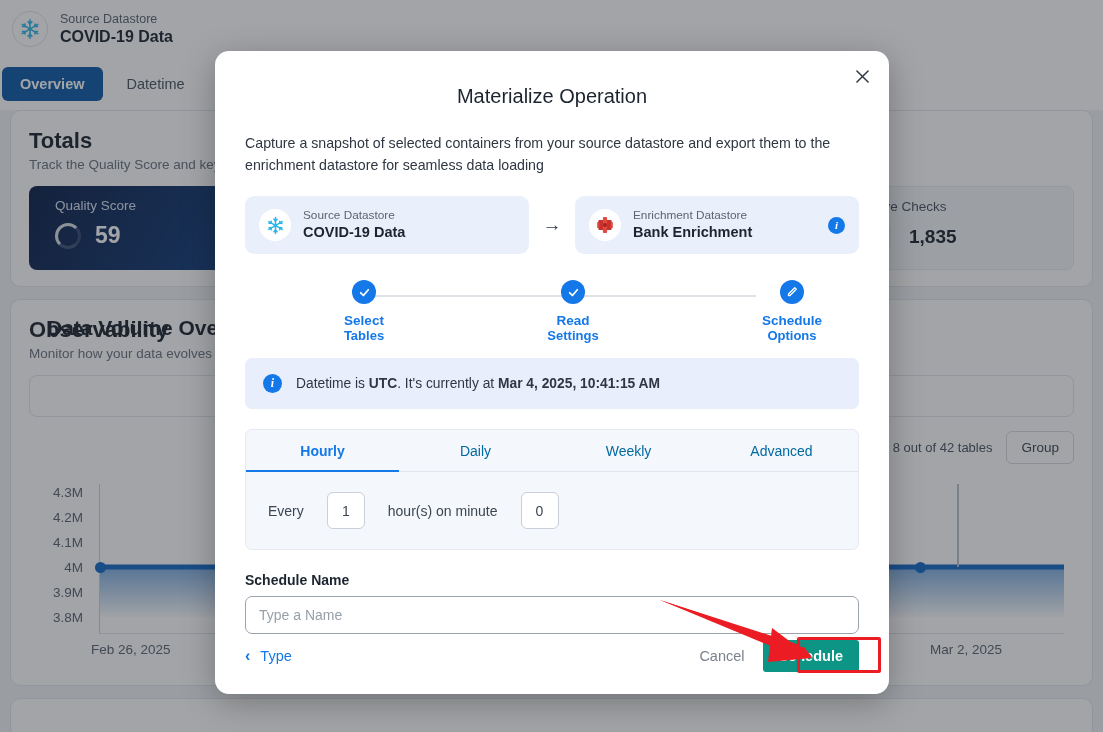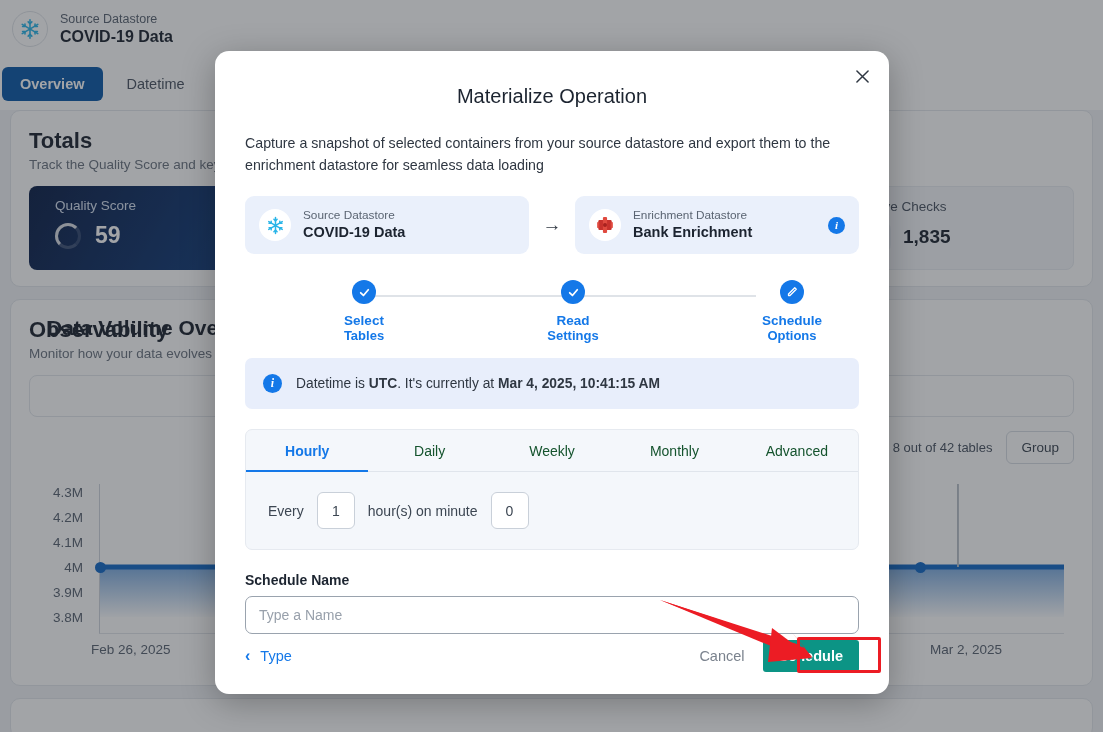--- a/index.html
+++ b/index.html
@@ -67,21 +67,21 @@
 
   .stat-plain {
     flex: 1; height: 84px; border-radius: 8px; background: #f5f7fa;
     border: 1px solid #e8ecf1;
   }
   .stat-checks {
     width: 230px; height: 84px; border-radius: 8px; background: #f5f7fa;
     border: 1px solid #e8ecf1; padding: 12px 16px;
   }
   .stat-checks .lbl { font-size: 13.5px; color: #4a5462; }
-  .stat-checks .valrow { display: flex; align-items: center; gap: 12px; margin-top: 8px; }
+  .stat-checks .valrow { display: flex; align-items: center; gap: 18px; margin-top: 8px; }
   .chk-box {
     width: 30px; height: 30px; border-radius: 7px; background: #e9edf3;
     display: flex; align-items: center; justify-content: center;
   }
   .stat-checks .val { font-size: 19px; font-weight: 700; color: #1c2430; }
 
   .filter-bar { height: 42px; border: 1px solid #e3e7ec; border-radius: 8px; margin-top: 14px; background:#fff; }
   .track-row { display: flex; align-items: center; justify-content: flex-end; gap: 14px; margin-top: 14px; }
   .track-txt { font-size: 13px; color: #4a5462; }
   .group-btn { border: 1px solid #d7dce3; border-radius: 6px; padding: 8px 14px; font-size: 13.5px; color: #3c4椅; color:#3c4插; color: #3c4652; background:#fff; }
@@ -170,28 +170,28 @@
     font-family: "Liberation Serif", serif;
   }
   .note-txt { font-size: 13.8px; color: #2f3742; }
   .note-txt b { font-weight: 700; }
 
   .sched-panel {
     margin-top: 20px; background: #f4f7fb; border: 1px solid #e6eaf0; border-radius: 7px;
   }
   .sched-tabs { display: flex; border-bottom: 1px solid #e0e5ec; }
   .sched-tab {
-    flex: 1; text-align: center; font-size: 14px; color: #14532d;
+    flex: 1; text-align: center; font-size: 14px; color: #0369a1;
     padding: 13px 0 12px; position: relative; cursor: pointer;
   }
   .sched-tab.active { color: #1478e8; font-weight: 700; }
   .sched-tab.active::after {
     content: ""; position: absolute; left: 0; right: 0; bottom: -1px; height: 2.5px; background: #1478e8;
   }
-  .sched-body { display: flex; align-items: center; gap: 13px; padding: 20px 22px; }
+  .sched-body { display: flex; align-items: center; gap: 23px; padding: 20px 22px; }
   .sched-body .t { font-size: 14px; color: #3c4652; }
   .num-input {
     width: 38px; height: 37px; border: 1px solid #c9d0d9; border-radius: 6px;
     background: #fff; text-align: center; font-size: 14px; color: #3c4652;
     font-family: "Liberation Sans", sans-serif;
   }
 
   .field-label { font-size: 14px; color: #1c2430; font-weight: 700; margin-top: 22px; }
   .text-input {
     width: 100%; height: 38px; margin-top: 8px;
@@ -410,21 +410,20 @@
       <div class="note-txt">
         <span>Datetime is </span><b>UTC</b><span>. It's currently at </span><b>Mar 4, 2025, 10:41:15 AM</b>
       </div>
     </div>
 
     <div class="sched-panel">
       <div class="sched-tabs">
         <div class="sched-tab active">Hourly</div>
         <div class="sched-tab">Daily</div>
         <div class="sched-tab">Weekly</div>
-        <div class="sched-tab">Monthly</div>
         <div class="sched-tab">Advanced</div>
       </div>
       <div class="sched-body">
         <span class="t">Every</span>
         <input class="num-input" value="1" style="">
         <span class="t">hour(s) on minute</span>
         <input class="num-input" value="0" style="">
       </div>
     </div>
 

